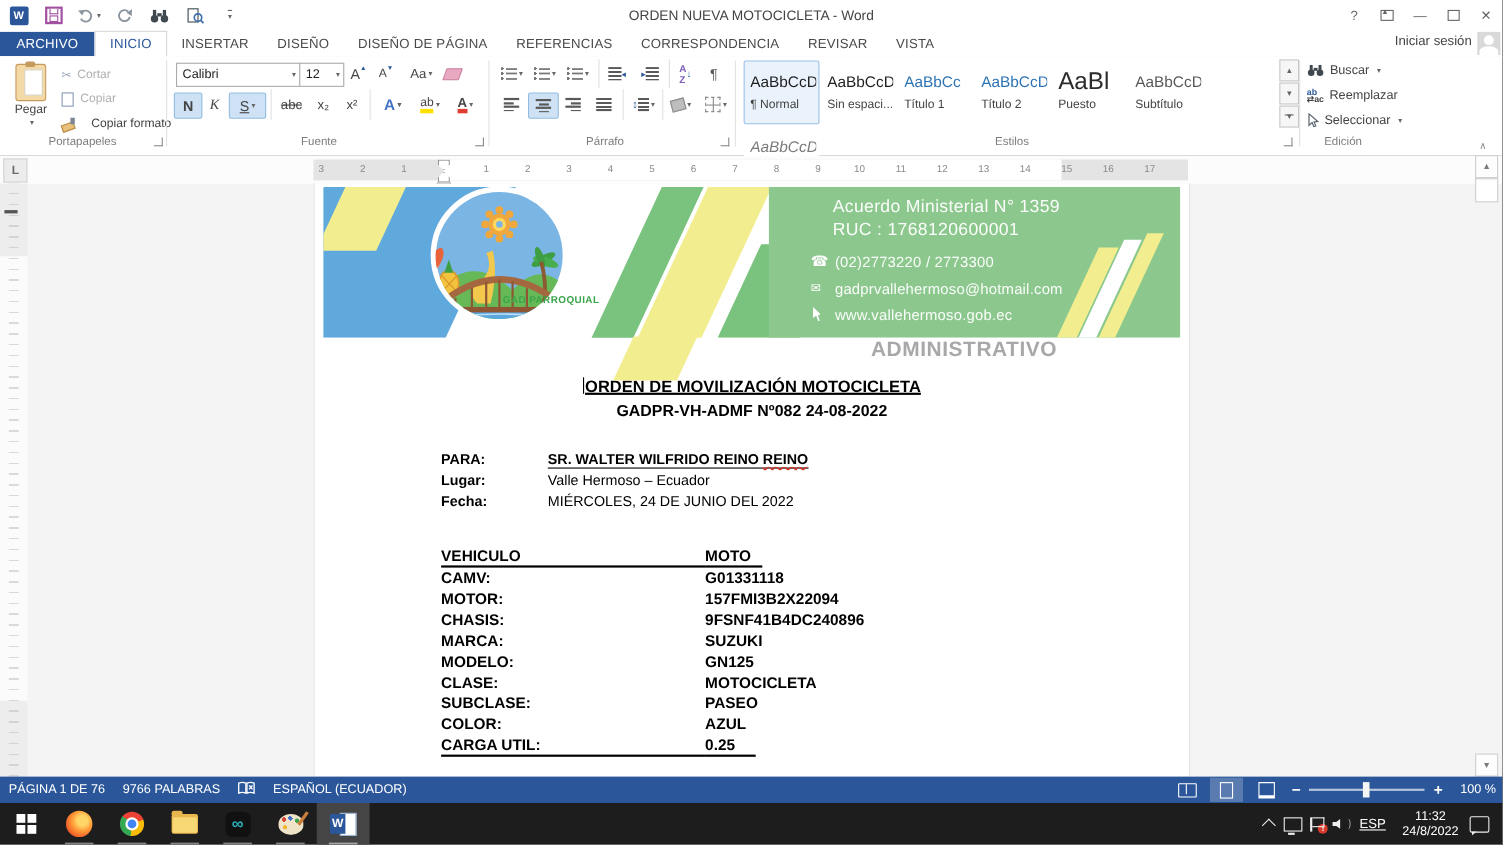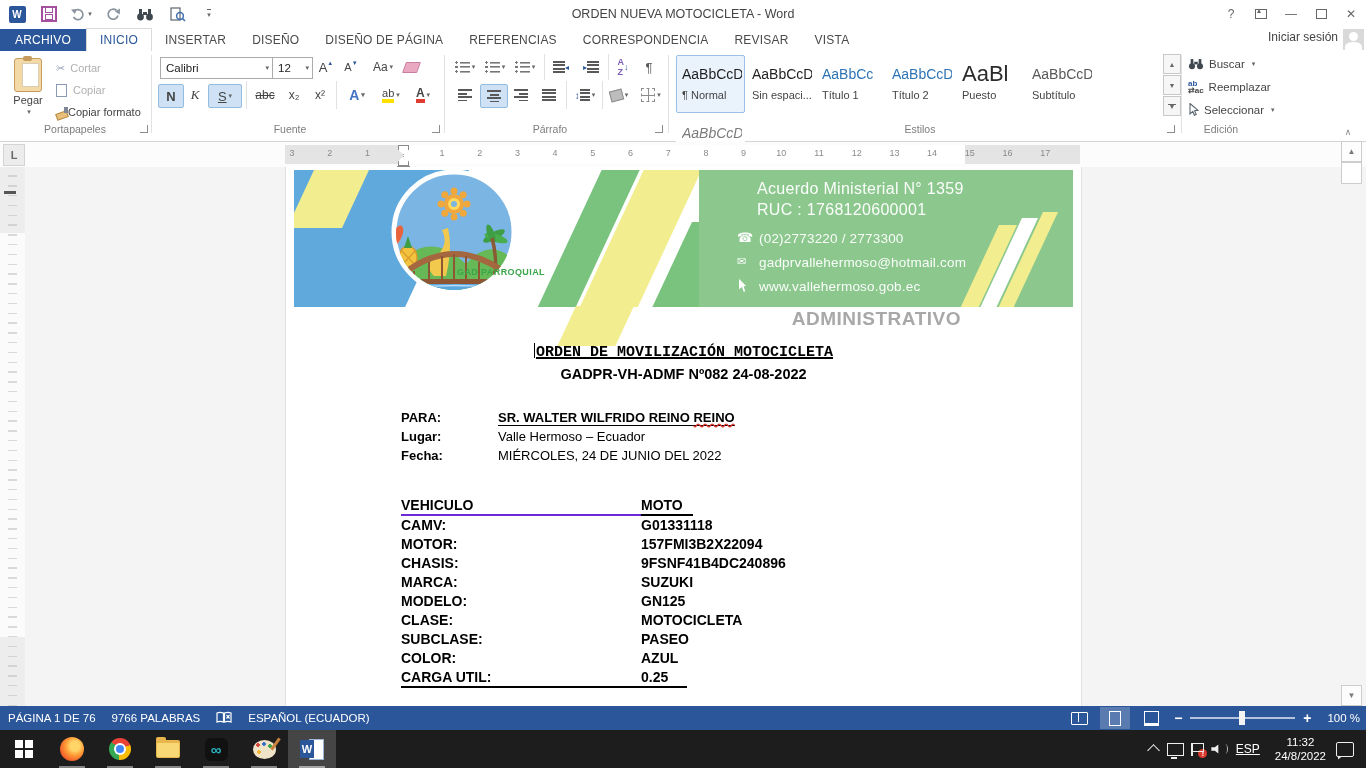--- a/index.html
+++ b/index.html
@@ -87,32 +87,32 @@
   .gb-line{position:absolute;left:58px;color:rgba(255,255,255,.96);font-size:16px;letter-spacing:.3px;}
   .gb-contact{position:absolute;left:60px;color:rgba(255,255,255,.95);font-size:13.5px;letter-spacing:.2px;}
   .gb-ic{position:absolute;left:38px;color:#fff;font-size:13px;}
   .cursor-ic{position:absolute;left:40px;width:10px;height:13px;background:#fff;clip-path:polygon(0 0,0 78%,30% 62%,48% 100%,62% 95%,46% 58%,70% 52%);}
   #logo{position:absolute;left:60px;top:0;width:200px;height:145px;z-index:4;}
   .logo-title{position:absolute;left:0;top:103px;width:200px;text-align:center;font-size:27px;font-weight:bold;color:#e8635a;letter-spacing:-1px;z-index:5;}
   .logo-title::first-letter{color:#4584c6;}
   .logo-sub{position:absolute;left:103px;top:97px;font-size:9px;font-weight:bold;color:#3ba54a;letter-spacing:.4px;z-index:6;white-space:nowrap;}
   .admin{position:absolute;left:500px;top:141px;width:175px;text-align:right;font-size:19px;font-weight:800;color:#a8a8a8;letter-spacing:.5px;z-index:2;}
   .ytail{position:absolute;left:290px;top:139px;width:58px;height:40px;background:#f2ee90;z-index:1;}
-  .doc-title{position:absolute;left:0;top:176px;width:795px;text-align:center;font-size:15px;font-weight:bold;font-family:Liberation Mono, monospace;}
+  .doc-title{position:absolute;left:0;top:176px;width:795px;text-align:center;font-size:15px;font-weight:bold;}
   .doc-title .t{text-decoration:underline;text-decoration-thickness:1.5px;}
   .caret{display:inline-block;width:1px;height:15px;background:#000;vertical-align:-2px;margin-right:1px;}
   .doc-sub{position:absolute;left:0;top:199px;width:795px;text-align:center;font-size:14.5px;font-weight:bold;}
   #fields{position:absolute;left:115px;top:241px;font-size:13px;}
   .fld-row{height:19px;line-height:19px;white-space:nowrap;}
   .fld-label{display:inline-block;width:97px;font-weight:bold;}
   .strong{font-weight:bold;border-bottom:1.5px solid #000;}
   .missp{text-decoration:underline wavy #d93025;text-decoration-skip-ink:none;}
   #vtable{position:absolute;left:115px;top:330px;font-size:14px;}
   .tbl-head{height:19px;line-height:17px;white-space:nowrap;font-weight:bold;}
-  .th1{display:inline-block;width:240px;border-bottom:2px solid #6d28d9;}
+  .th1{display:inline-block;width:240px;border-bottom:2px solid #000000;}
   .th2{display:inline-block;min-width:52px;border-bottom:2px solid #000;}
   .tbl-row{height:19px;line-height:19px;white-space:nowrap;font-weight:bold;}
   .tbl-label{display:inline-block;width:240px;}
   .tbl-row.last .tbl-label{border-bottom:2px solid #000;width:240px;height:17px;line-height:17px;}
   .tbl-row.last .tbl-value{border-bottom:2px solid #000;display:inline-block;min-width:46px;height:17px;line-height:17px;}
   
   #vscroll{position:absolute;left:1341px;top:-26px;width:20px;height:565px;background:#f4f4f4;}
   .sbtn{position:absolute;left:0;width:19px;height:19px;background:#fdfdfd;border:1px solid #cdcdcd;color:#7a7a7a;font-size:8px;display:flex;align-items:center;justify-content:center;}
   .sthumb{position:absolute;left:0;top:21px;width:19px;height:20px;background:#fff;border:1px solid #cdcdcd;}
   
@@ -248,21 +248,21 @@
       <span class="dd">▾</span>
     </div>
     <div class="rbtn grayed" style="left:56px;top:6px;gap:5px;">
         <span style="color:#9aa7be;">✂</span>
         <span>Cortar</span>
       </div>
     <div class="rbtn grayed" style="left:56px;top:28px;gap:6px;">
         <span class="copy-ico"></span>
         <span>Copiar</span>
       </div>
-    <div class="rbtn" style="left:56px;top:50px;gap:0;">
+    <div class="rbtn" style="left:56px;top:50px;gap:15px;">
         <span class="fpaint"></span>
         <span>Copiar formato</span>
       </div>
     <div class="glabel" style="left:20px;width:110px;">Portapapeles</div>
     <div class="launcher" style="left:140px;"></div>
     <div class="gdiv" style="left:151px;"></div>
 
     <div class="combo" style="left:160px;top:6px;width:106px;">
         <span>Calibri</span>
         <span class="dd">▾</span>

